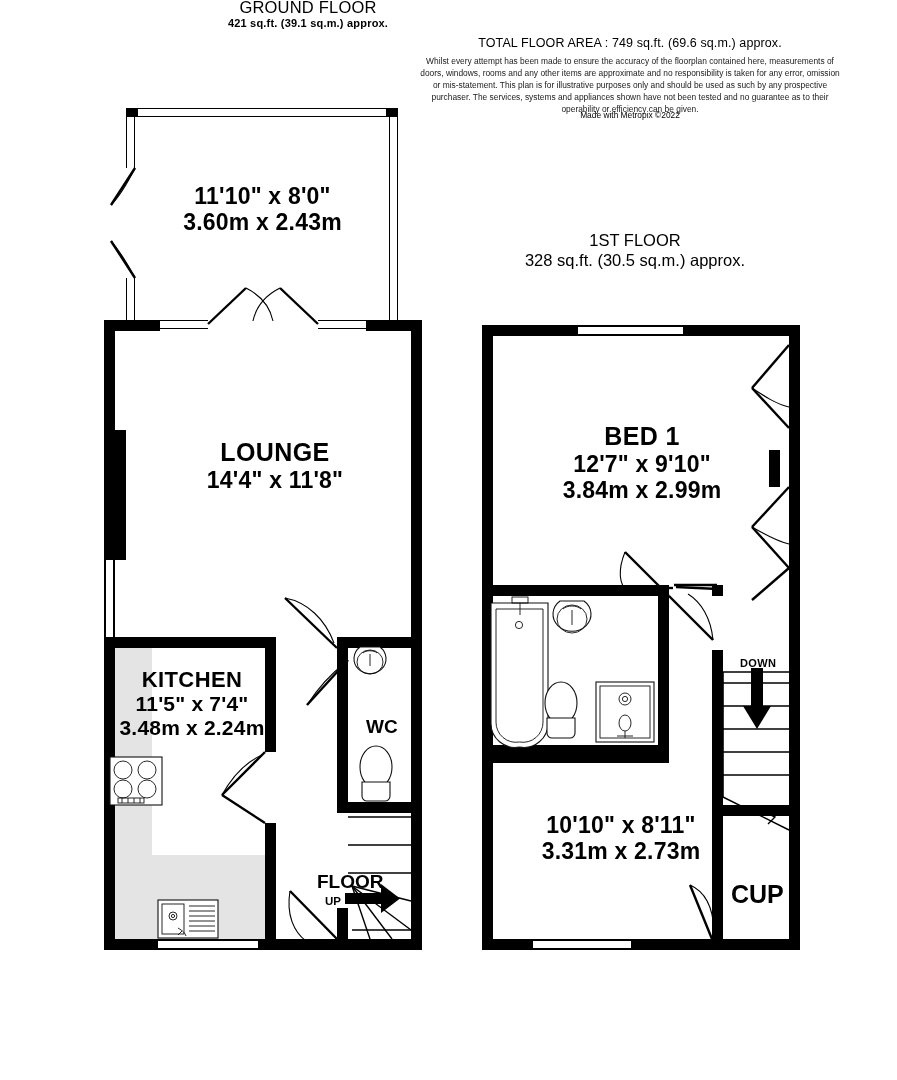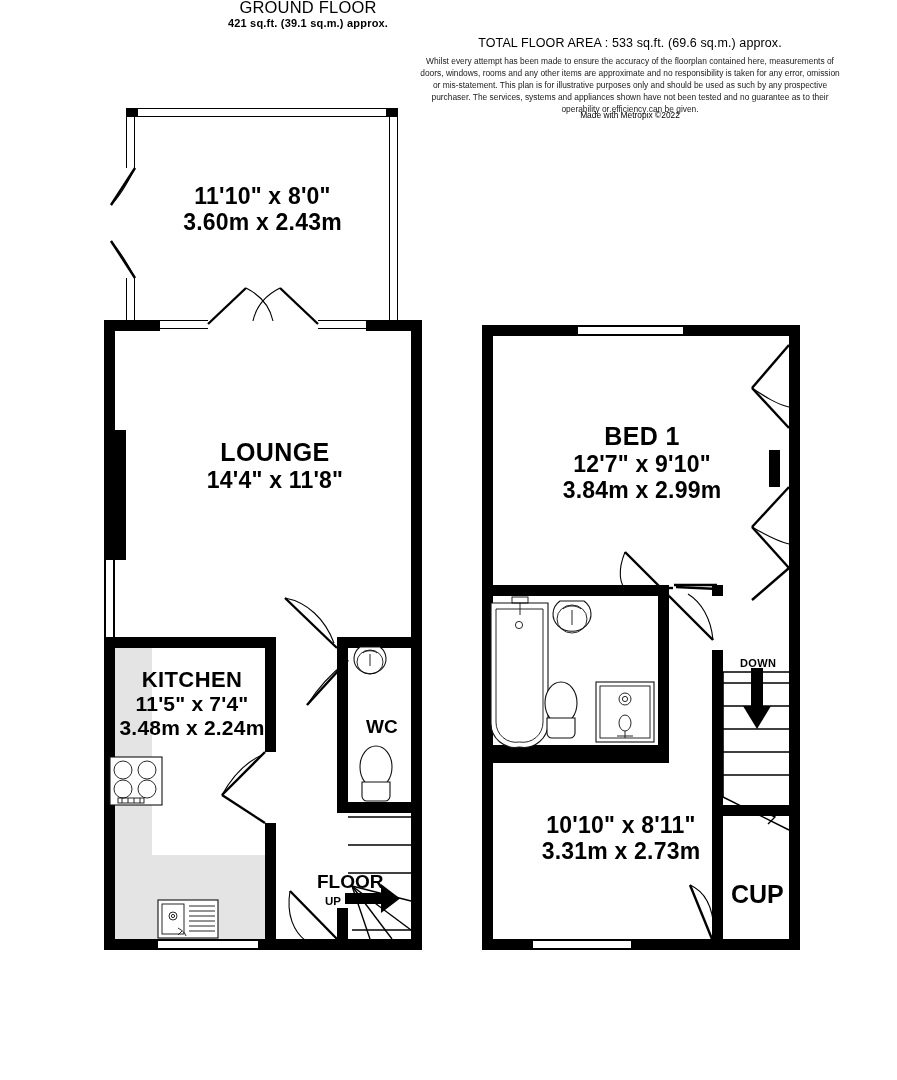--- a/index.html
+++ b/index.html
@@ -57,26 +57,30 @@
 </head>
 <body>
 
 <div class="page">
 
   <div class="hdr" style="left:113px;top:-2px;width:390px;">
     <div class="t1">GROUND FLOOR</div>
     <div class="t2">421 sq.ft. (39.1 sq.m.) approx.</div>
   </div>
 
-  <div class="total" style="left:420px;top:36px;width:420px;">TOTAL FLOOR AREA : 533 sq.ft. (69.6 sq.m.) approx.</div>
+  <div class="total" style="left:420px;top:36px;width:420px;">TOTAL FLOOR AREA : 749 sq.ft. (69.6 sq.m.) approx.</div>
 
   <div class="disclaimer" style="left:420px;top:56px;">Whilst every attempt has been made to ensure the accuracy of the floorplan contained here, measurements of doors, windows, rooms and any other items are approximate and no responsibility is taken for any error, omission or mis-statement. This plan is for illustrative purposes only and should be used as such by any prospective purchaser. The services, systems and appliances shown have not been tested and no guarantee as to their operability or efficiency can be given.</div>
 
   <div class="madewith" style="left:420px;top:110px;">Made with Metropix ©2022</div>
 
+  <div class="floorhdr" style="left:460px;top:231px;width:350px;">
+    <div class="f1">1ST FLOOR</div>
+    <div class="f2">328 sq.ft. (30.5 sq.m.) approx.</div>
+  </div>
 
   <div>
 
     <div class="glassh" style="left:126px;top:108px;width:272px;height:9px;"></div>
 
     <div class="wall" style="left:126px;top:108px;width:12px;height:9px;"></div>
     <div class="wall" style="left:386px;top:108px;width:12px;height:9px;"></div>
 
     <div class="glassv" style="left:126px;top:117px;width:9px;height:51px;"></div>
 

